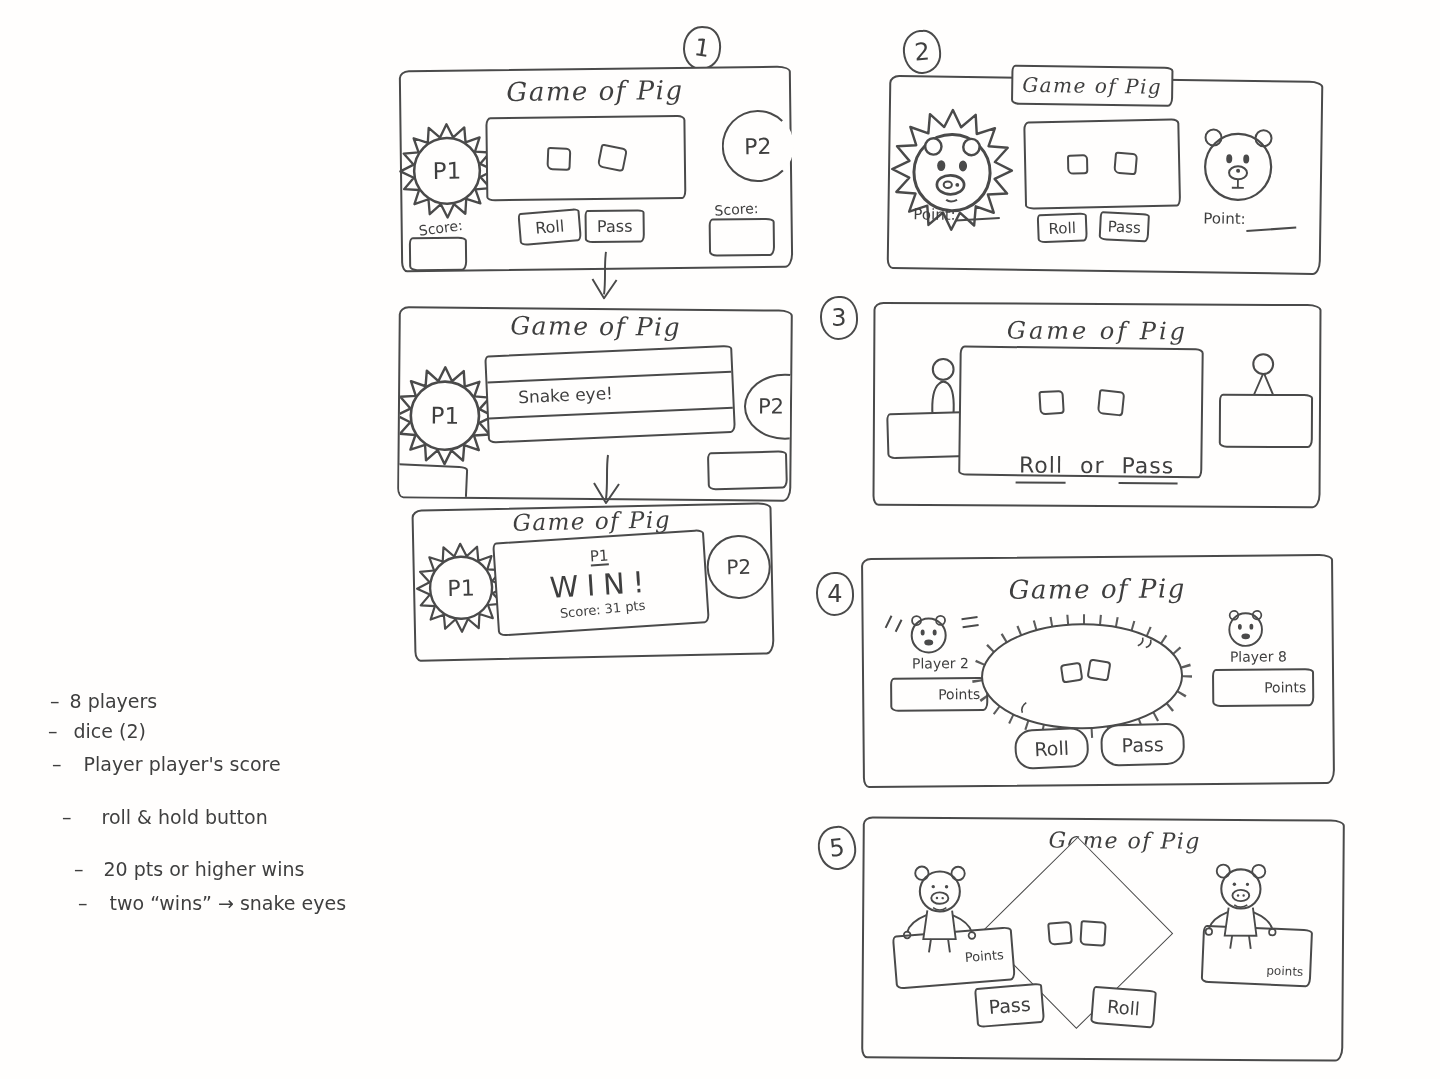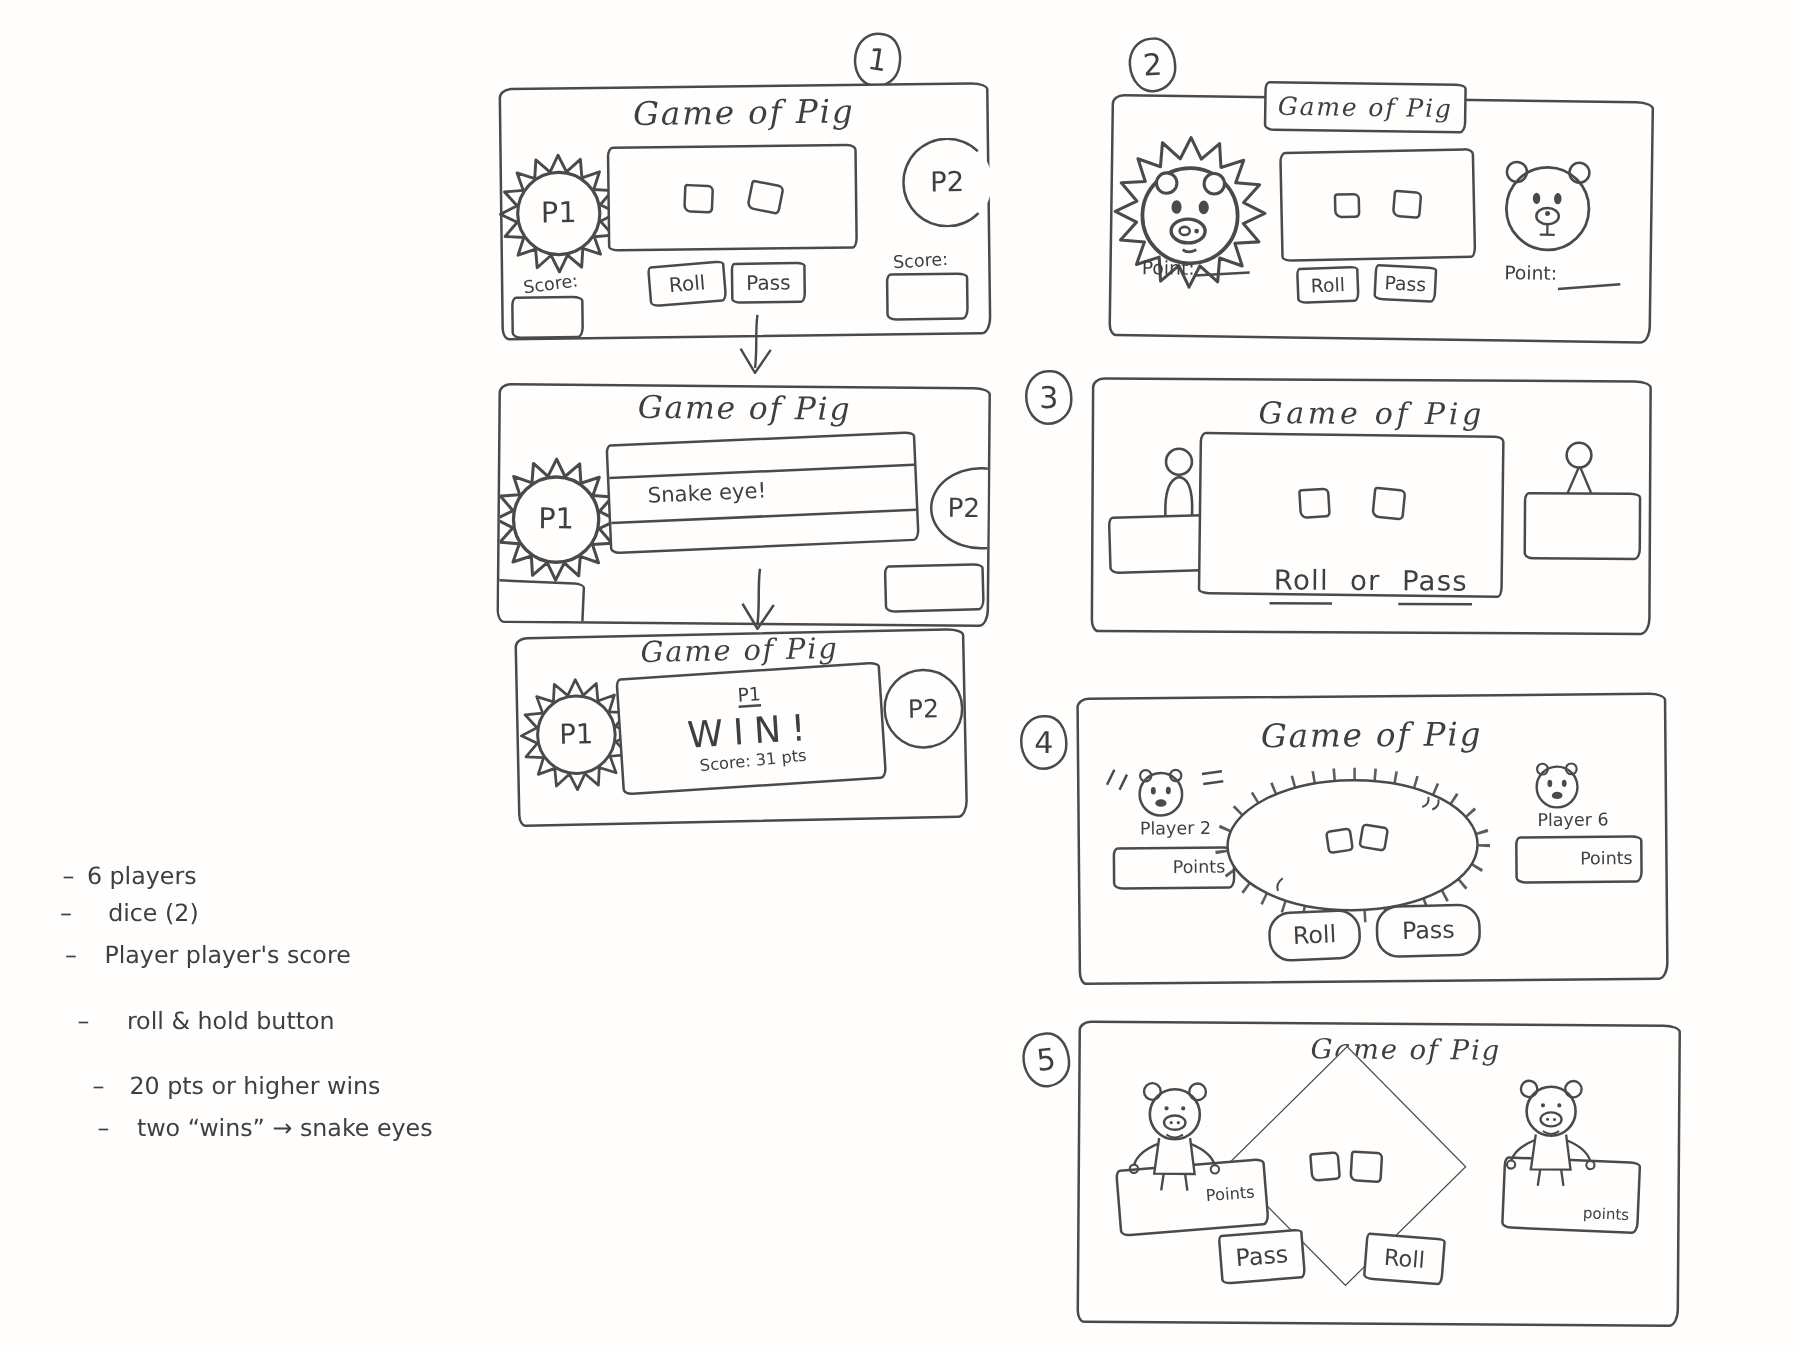--- a/index.html
+++ b/index.html
@@ -103,25 +103,25 @@
     <path d="M23,2 C21,16 23,30 21,46" fill="none" stroke="#4a4a4a" stroke-width="2"></path>
     <path d="M9,30 L21,50 L34,31" fill="none" stroke="#4a4a4a" stroke-width="2" stroke-linejoin="round"></path>
   </symbol>
 </defs>
 </svg>
 
 <div class="page">
 
   <div class="note" style="left:50px;top:690px">
     <span class="dash">–</span>
-    <span style="margin-left:10px">6 players</span>
+    <span style="margin-left:10px">8 players</span>
   </div>
   <div class="note" style="left:48px;top:720px">
     <span class="dash">–</span>
-    <span style="margin-left:29px">dice (2)</span>
+    <span style="margin-left:16px">dice (2)</span>
   </div>
   <div class="note" style="left:52px;top:753px">
     <span class="dash">–</span>
     <span style="margin-left:22px">Player player's score</span>
   </div>
   <div class="note" style="left:62px;top:806px">
     <span class="dash">–</span>
     <span style="margin-left:30px">roll &amp; hold button</span>
   </div>
   <div class="note" style="left:74px;top:858px">
@@ -272,21 +272,21 @@
       <ellipse cx="120" cy="70" rx="100" ry="52" fill="none" stroke="#4a4a4a" stroke-width="20" stroke-dasharray="2 14" opacity="0.9"></ellipse>
       <ellipse cx="120" cy="70" rx="100" ry="52" fill="#fffefd" stroke="#4a4a4a" stroke-width="2"></ellipse>
       <rect x="100" y="58" width="19" height="17" rx="3" fill="#fffefd" stroke="#4a4a4a" stroke-width="2" transform="rotate(-8 109 66)"></rect>
       <rect x="127" y="55" width="20" height="18" rx="3" fill="#fffefd" stroke="#4a4a4a" stroke-width="2" transform="rotate(10 137 64)"></rect>
       <path d="M64,96 q-6,4 -4,10" fill="none" stroke="#4a4a4a" stroke-width="1.6"></path>
       <path d="M176,40 q6,-2 5,-8 M184,42 q6,-2 5,-8" fill="none" stroke="#4a4a4a" stroke-width="1.6"></path>
     </svg>
     <svg class="abs" style="left:358px;top:46px" width="48" height="48">
         <use href="#pigface" width="48" height="48"></use>
       </svg>
-    <div class="t" style="left:366px;top:92px;font-size:14px">Player 6</div>
+    <div class="t" style="left:366px;top:92px;font-size:14px">Player 8</div>
     <div class="sketchy" style="left:348px;top:112px;width:92px;height:34px;display:flex;align-items:center;justify-content:flex-end;padding-right:6px;font-size:14px">
       <span>Points</span>
     </div>
     <div class="btn pill" style="left:150px;top:170px;width:70px;height:36px;font-size:19px;transform:rotate(-2deg)">Roll</div>
     <div class="btn pill" style="left:236px;top:166px;width:80px;height:38px;font-size:19px;transform:rotate(-1deg)">Pass</div>
   </section>
 
   <section class="frame" style="left:862px;top:818px;width:478px;height:238px;transform:rotate(0.4deg)">
     <div class="title" style="left:150px;width:220px;top:8px;text-align:center;font-size:22px">Game of Pig</div>
     <div class="abs" style="left:145px;top:45px;width:134px;height:134;height:134px;border:1.7px solid #4a4a4a;transform:rotate(45deg);background:#fffefd">

